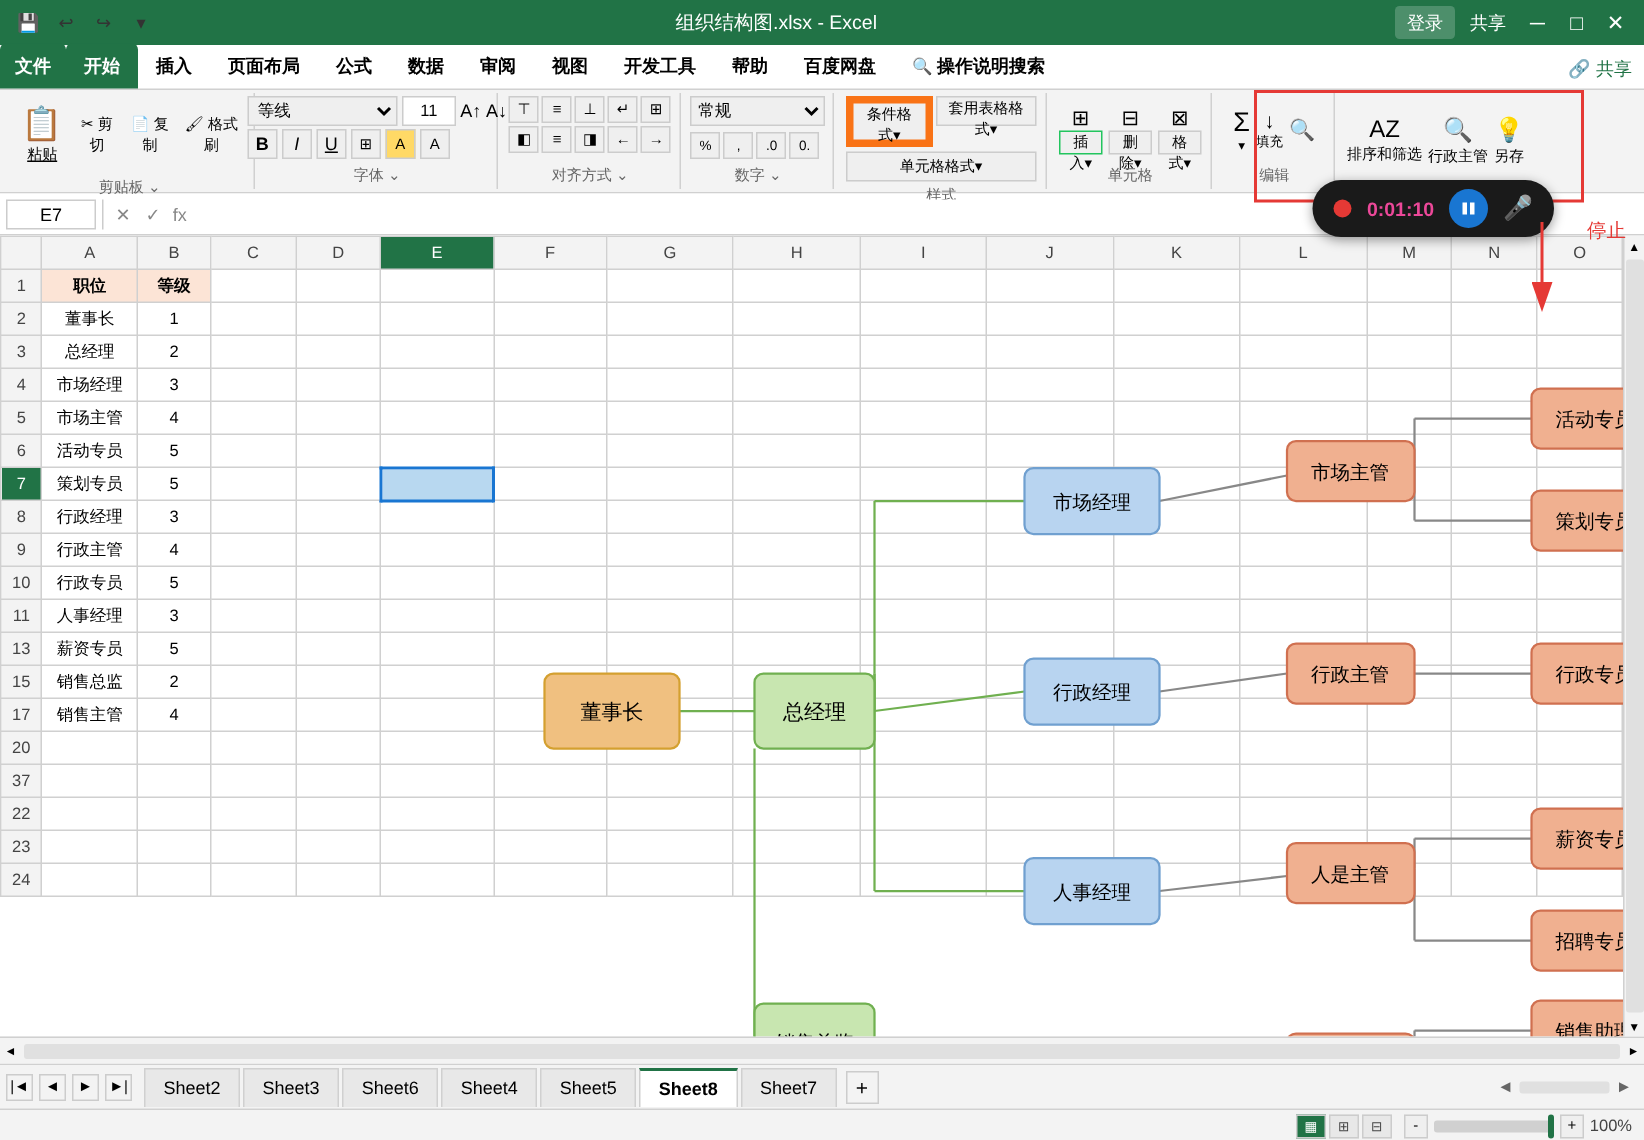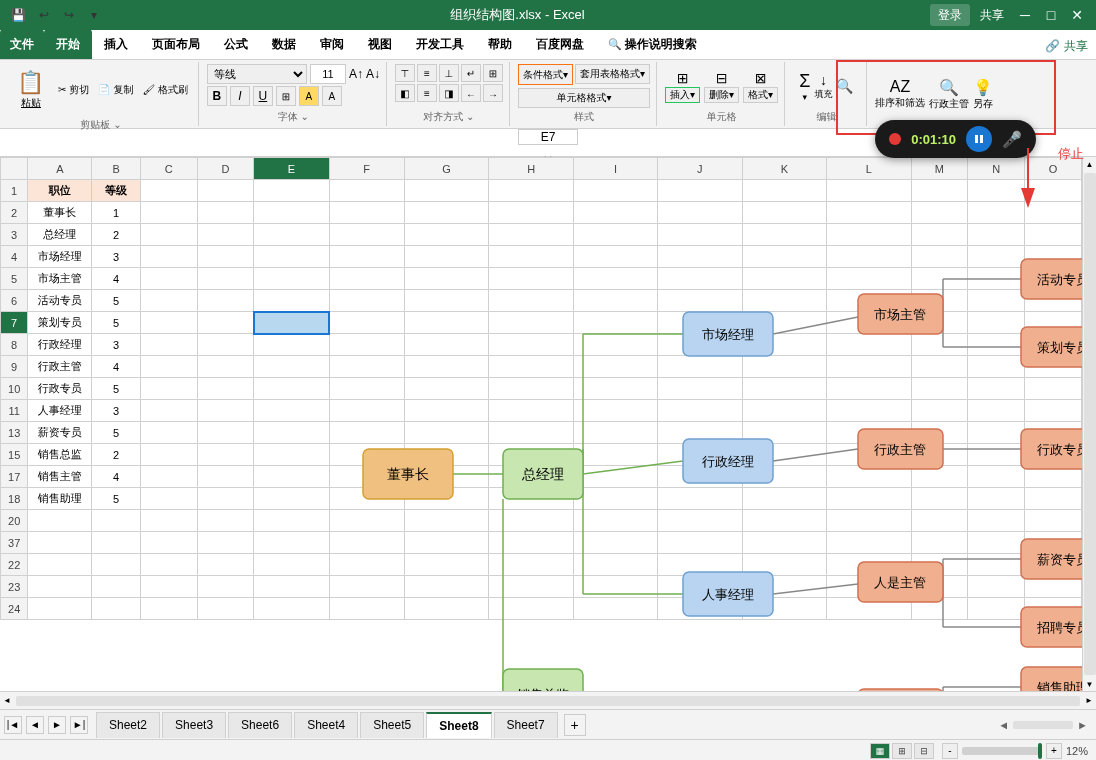--- a/index.html
+++ b/index.html
@@ -28,21 +28,21 @@
       background: #1a1a1a;
       border-radius: 20px;
       padding: 6px 14px;
       display: flex;
       align-items: center;
       gap: 10px;
       z-index: 100;
       box-shadow: 0 2px 8px rgba(0,0,0,0.4);
     }
     .rec-dot { width: 12px; height: 12px; background: #e53935; border-radius: 50%; }
-    .rec-time { color: #bef264; font-size: 13px; font-weight: bold; }
+    .rec-time { color: #ec4899; font-size: 13px; font-weight: bold; }
     .rec-pause { width: 26px; height: 26px; background: #1976d2; border-radius: 50%; display: flex; align-items: center; justify-content: center; cursor: pointer; }
     .rec-mic { color: white; font-size: 16px; cursor: pointer; }
     
     
     .toolbar-highlight {
       position: absolute;
       top: 60px;
       right: 40px;
       width: 220px;
       height: 75px;
@@ -146,21 +146,20 @@
     
     
     .formula-bar {
       height: 28px;
       display: flex;
       align-items: center;
       border-bottom: 1px solid #d0d0d0;
       background: white;
       padding: 0 4px;
       gap: 4px;
-      flex-direction: column;
     }
     .cell-ref {
       width: 60px;
       height: 20px;
       border: 1px solid #ccc;
       text-align: center;
       font-size: 12px;
     }
     .formula-divider { width: 1px; height: 20px; background: #ccc; }
     .formula-input { flex: 1; height: 20px; border: none; outline: none; font-size: 12px; }
@@ -348,25 +347,39 @@
           <button style="width:20px;height:18px;border:1px solid #ccc;cursor:pointer;font-size:10px;">◧</button>
           <button style="width:20px;height:18px;border:1px solid #ccc;cursor:pointer;font-size:10px;">≡</button>
           <button style="width:20px;height:18px;border:1px solid #ccc;cursor:pointer;font-size:10px;">◨</button>
           <button style="width:20px;height:18px;border:1px solid #ccc;cursor:pointer;font-size:10px;">←</button>
           <button style="width:20px;height:18px;border:1px solid #ccc;cursor:pointer;font-size:10px;">→</button>
         </div>
       </div>
       <div class="ribbon-group-label">对齐方式 ⌄</div>
     </div>
 
+    <div class="ribbon-group" style="min-width:100px;">
+      <div style="display:flex;flex-direction:column;gap:2px;flex:1;">
+        <select style="border:1px solid #ccc;height:20px;font-size:11px;width:90px;">
+          <option>常规</option>
+        </select>
+        <div style="display:flex;gap:2px;margin-top:2px;">
+          <button style="width:20px;height:18px;border:1px solid #ccc;cursor:pointer;font-size:9px;">%</button>
+          <button style="width:20px;height:18px;border:1px solid #ccc;cursor:pointer;font-size:9px;">,</button>
+          <button style="width:20px;height:18px;border:1px solid #ccc;cursor:pointer;font-size:9px;">.0</button>
+          <button style="width:20px;height:18px;border:1px solid #ccc;cursor:pointer;font-size:9px;">0.</button>
+        </div>
+      </div>
+      <div class="ribbon-group-label">数字 ⌄</div>
+    </div>
 
     <div class="ribbon-group" style="min-width:140px;">
       <div style="display:flex;flex-direction:column;gap:2px;flex:1;">
         <div style="display:flex;gap:2px;">
-          <button style="height:21px;border:1px solid #f97316;cursor:pointer;font-size:10px;padding:0 4px;">条件格式▾</button>
+          <button style="height:34px;border:5px solid #f97316;cursor:pointer;font-size:10px;padding:0 4px;">条件格式▾</button>
           <button style="height:20px;border:1px solid #ccc;cursor:pointer;font-size:10px;padding:0 4px;">套用表格格式▾</button>
         </div>
         <button style="height:20px;border:1px solid #ccc;cursor:pointer;font-size:10px;width:100%;margin-top:1px;">单元格格式▾</button>
       </div>
       <div class="ribbon-group-label">样式</div>
     </div>
 
     <div class="ribbon-group" style="min-width:100px;">
       <div style="display:flex;gap:4px;flex:1;align-items:center;">
         <div style="display:flex;flex-direction:column;align-items:center;gap:1px;">
@@ -746,38 +759,20 @@
               <td></td>
               <td></td>
               <td></td>
               <td></td>
               <td></td>
               <td></td>
               <td></td>
               <td></td>
             </tr>
             <tr>
-              <th>18</th>
-              <td style="text-align: center;">销售助理</td>
-              <td style="text-align: center;">5</td>
-              <td></td>
-              <td></td>
-              <td></td>
-              <td></td>
-              <td></td>
-              <td></td>
-              <td></td>
-              <td></td>
-              <td></td>
-              <td></td>
-              <td></td>
-              <td></td>
-              <td></td>
-            </tr>
-            <tr>
               <th>20</th>
               <td style="text-align: center;"></td>
               <td style="text-align: center;"></td>
               <td></td>
               <td></td>
               <td></td>
               <td></td>
               <td></td>
               <td></td>
               <td></td>
@@ -1004,16 +999,16 @@
       <div class="view-btn active">▦</div>
       <div class="view-btn">⊞</div>
       <div class="view-btn">⊟</div>
     </div>
     <div class="zoom-controls">
       <button style="width:16px;height:16px;border:1px solid #ccc;cursor:pointer;font-size:10px;">-</button>
       <div style="width:80px;height:8px;background:#d0d0d0;position:relative;border-radius:2px;">
         <div style="position:absolute;right:0;top:-4px;width:4px;height:16px;background:#217346;border-radius:2px;"></div>
       </div>
       <button style="width:16px;height:16px;border:1px solid #ccc;cursor:pointer;font-size:10px;">+</button>
-      <span>12%</span>
+      <span>100%</span>
     </div>
   </div>
 </div>
 
 </body></html>

